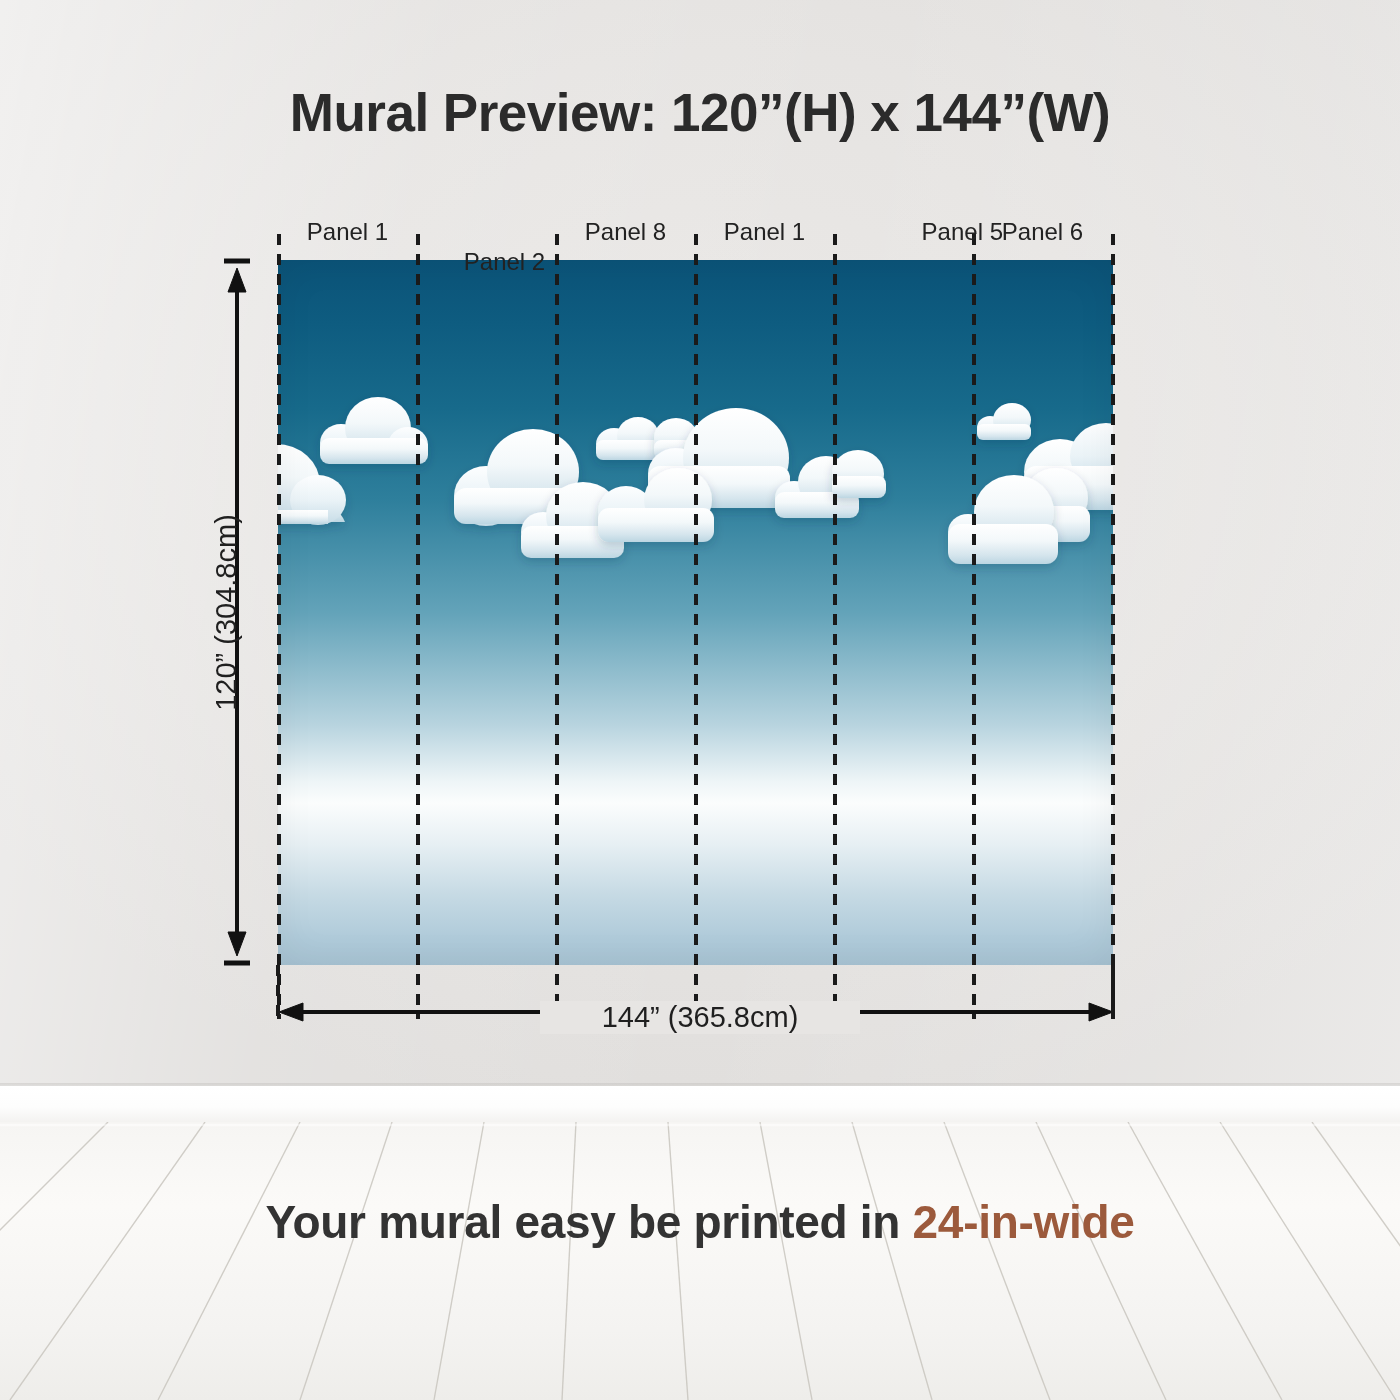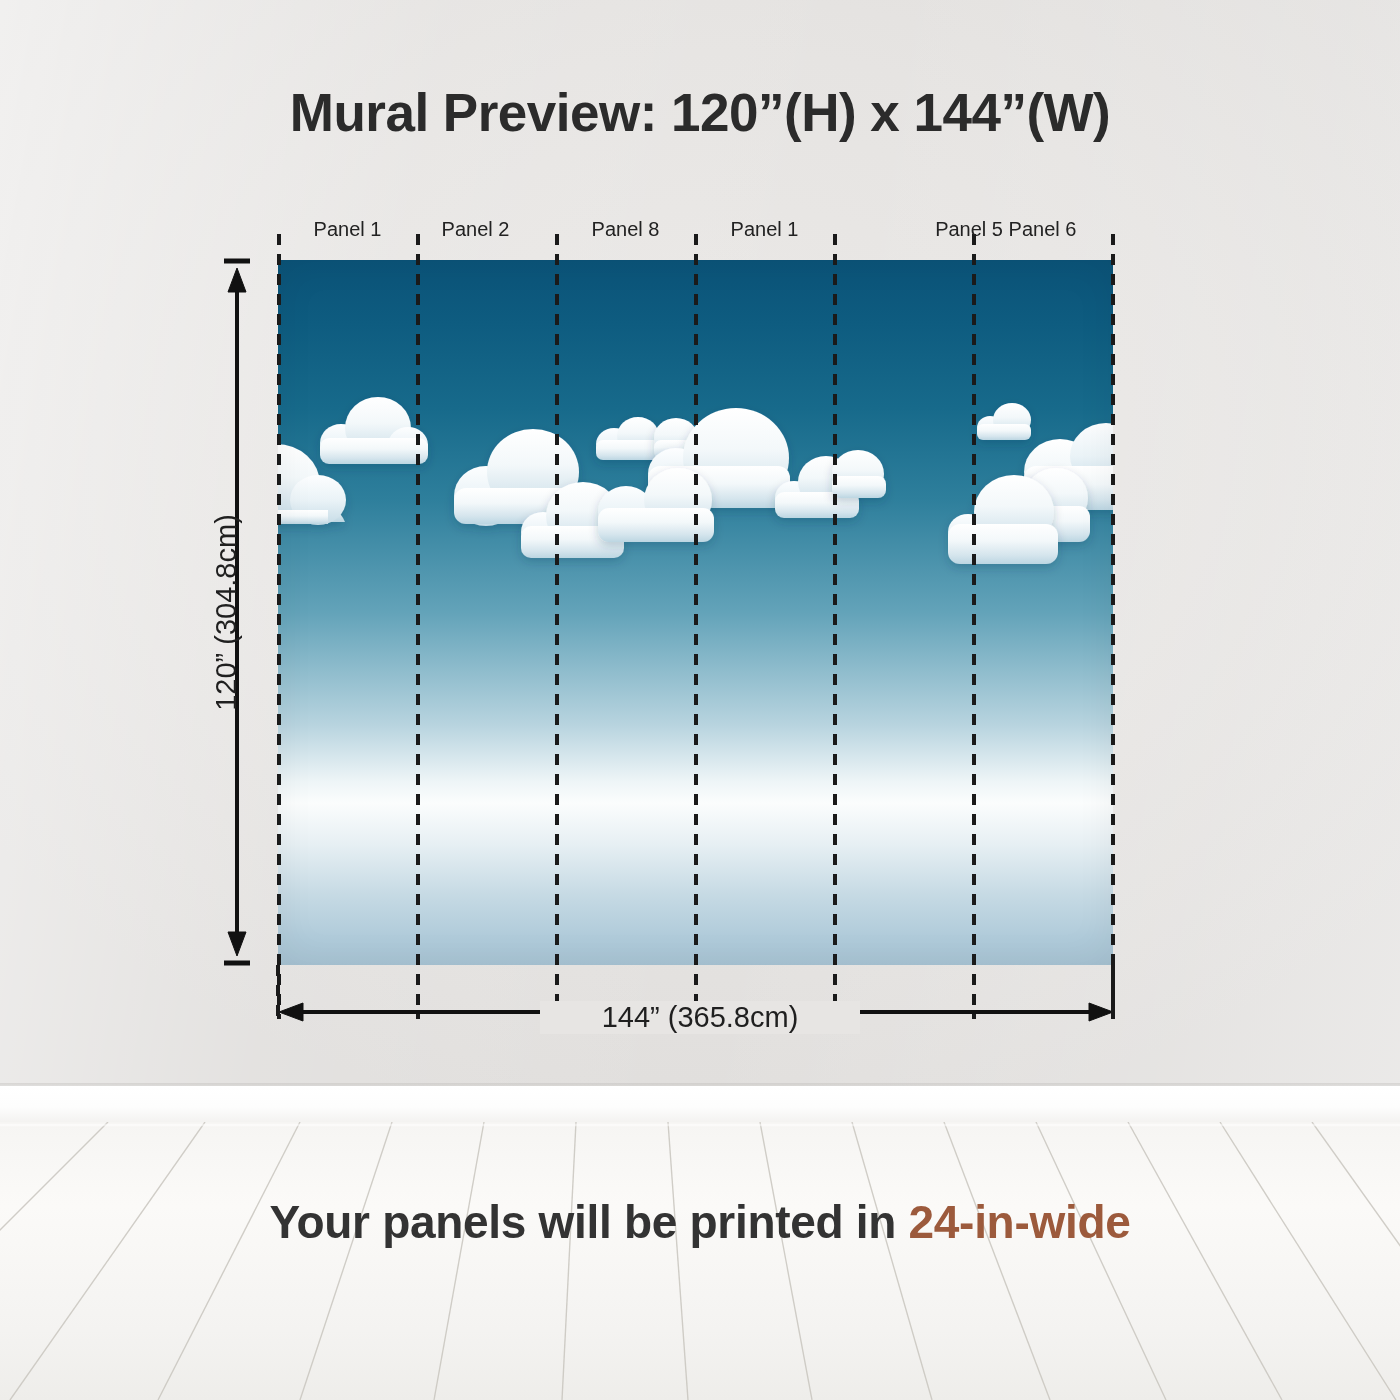--- a/index.html
+++ b/index.html
@@ -108,21 +108,21 @@
     pointer-events: none;
   }
   .dividers svg { display: block; overflow: visible; }
 
   
   .panel-label {
     position: absolute;
     top: 218px;
     width: 139px;
     text-align: center;
-    font-size: 20px;
+    font-size: 24px;
     font-weight: 400;
     color: #222;
     white-space: nowrap;
   }
 
   
   .dim-layer {
     position: absolute;
     left: 0; top: 0;
     width: 1400px; height: 1092px;
@@ -302,21 +302,21 @@
         <line x1="287" y1="10" x2="287" y2="795"></line>
         <line x1="426" y1="10" x2="426" y2="795"></line>
         <line x1="565" y1="10" x2="565" y2="795"></line>
         <line x1="704" y1="10" x2="704" y2="795"></line>
         <line x1="843" y1="10" x2="843" y2="795"></line>
       </g>
     </svg>
   </div>
 
   <div class="panel-label" style="left:278px;">Panel 1</div>
-  <div class="panel-label" style="left:406px;">Panel 2</div>
+  <div class="panel-label" style="left:435px;margin-top:30px;">Panel 2</div>
   <div class="panel-label" style="left:556px;">Panel 8</div>
   <div class="panel-label" style="left:695px;">Panel 1</div>
   <div class="panel-label" style="left:864px;text-align:right;">Panel 5</div>
   <div class="panel-label" style="left:973px;">Panel 6</div>
 
   <div class="dim-layer">
     <svg width="1400" height="1092" viewBox="0 0 1400 1092">
       <g stroke="#111" fill="#111">
 
         <line x1="224" y1="261" x2="250" y2="261" stroke-width="5"></line>
@@ -370,16 +370,16 @@
         <line x1="1220" y1="0" x2="1396" y2="278"></line>
         <line x1="1312" y1="0" x2="1510" y2="278"></line>
       </g>
       <g stroke="#ffffff" stroke-width="2.5" fill="none" opacity="0.5">
         <line x1="0" y1="3" x2="1400" y2="3"></line>
       </g>
     </svg>
   </div>
 
   <div class="caption">
-    <span class="line"><span>Your panels will be printed in </span><span class="accent">24-in-wide</span></span>
+    <span class="line"><span>Your mural easy be printed in </span><span class="accent">24-in-wide</span></span>
   </div>
 
 </div>
 
 </body></html>

